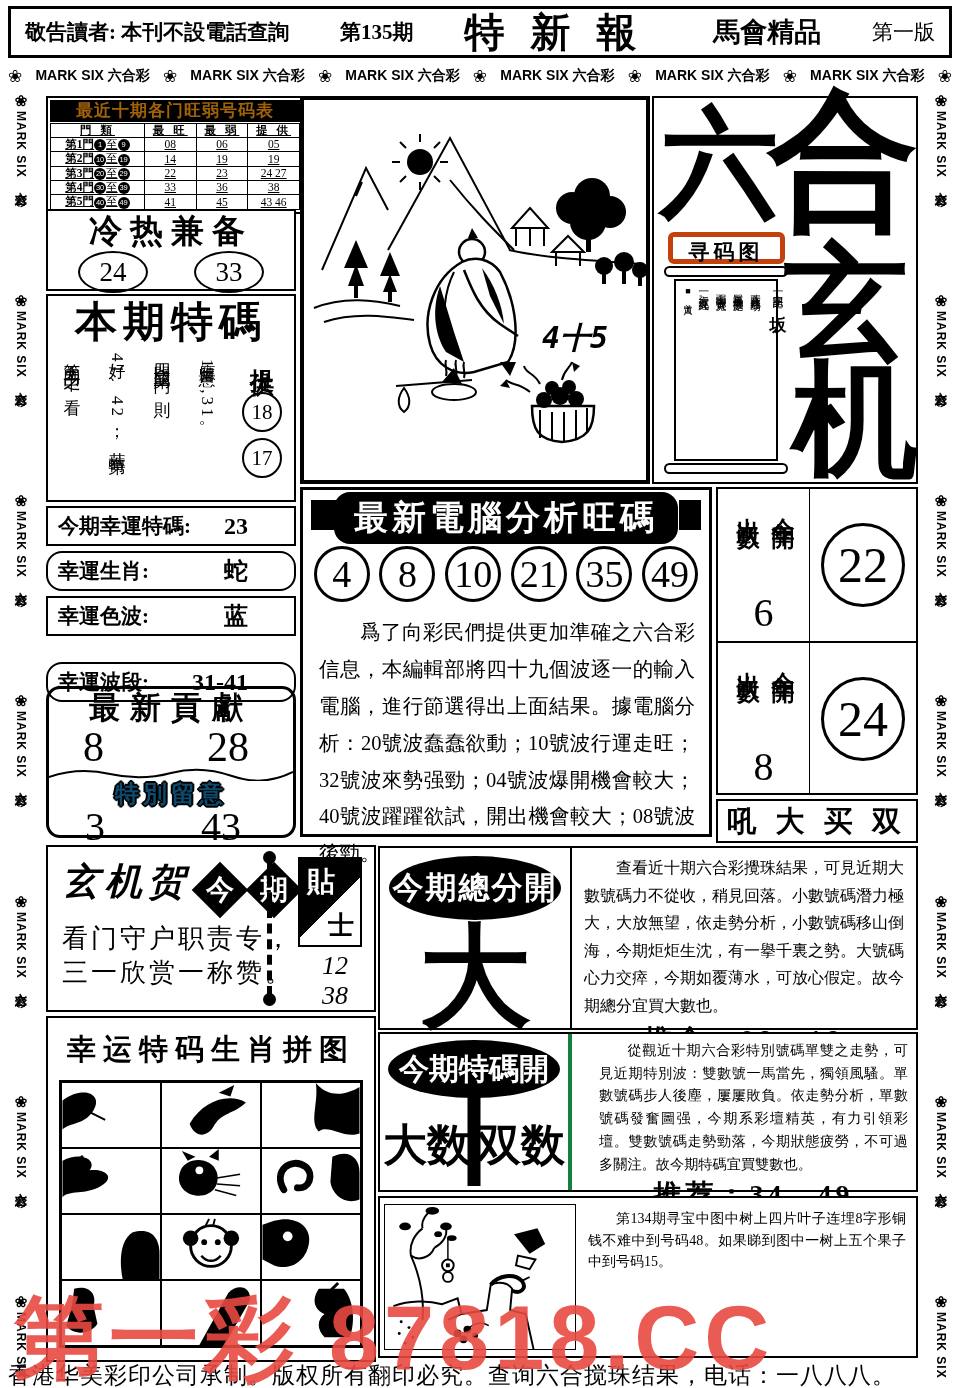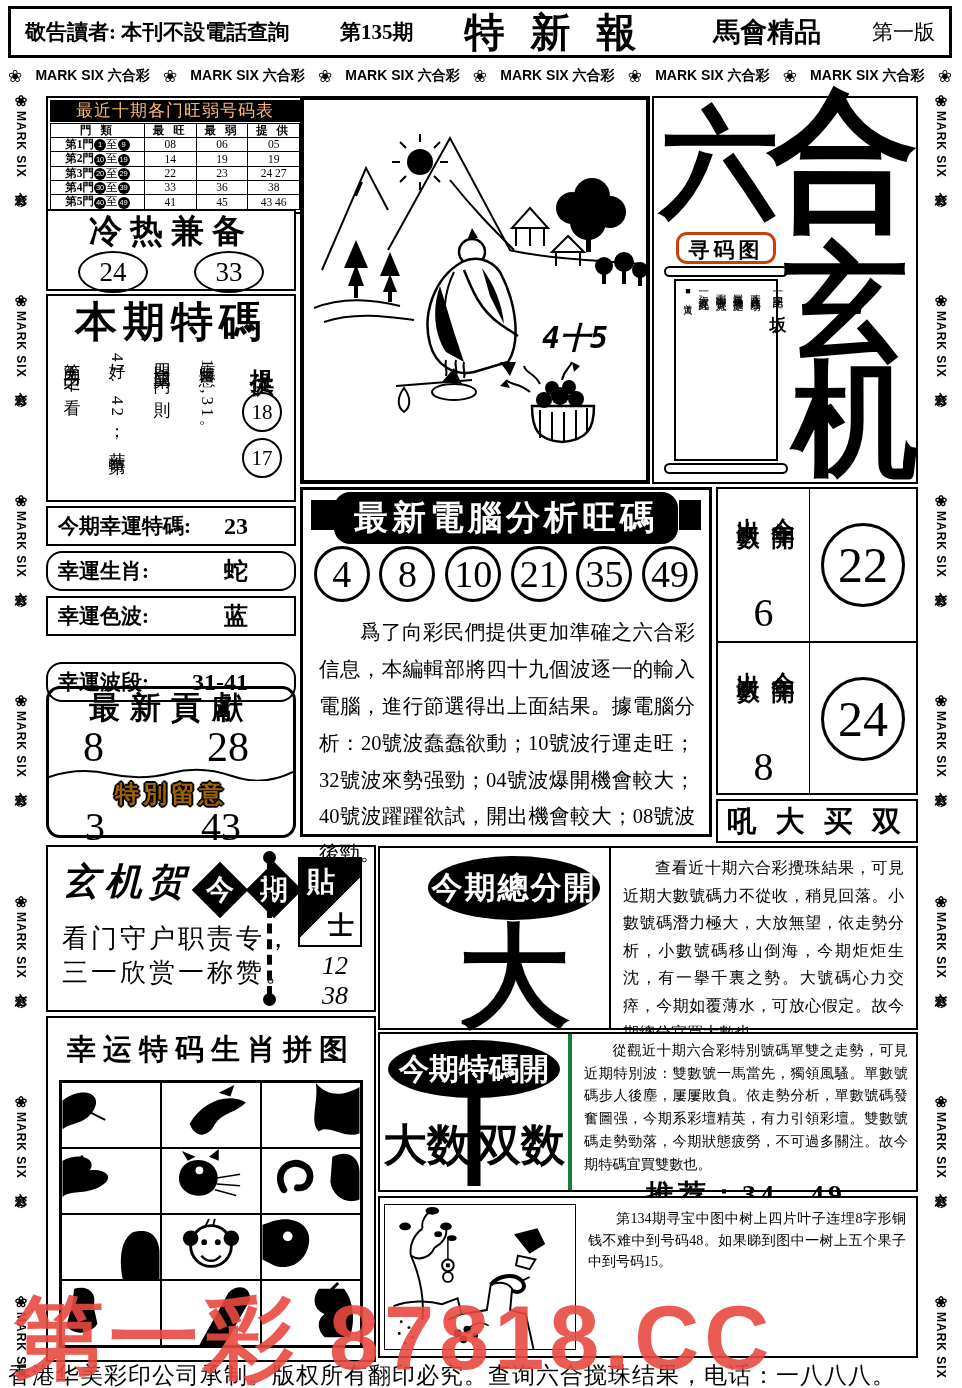--- a/index.html
+++ b/index.html
@@ -23,22 +23,22 @@
   .bunit{font-size:14px;font-weight:bold;white-space:nowrap;}
   .bflower{font-size:17px;}
   .strip{top:92px;width:42px;height:1294px;display:flex;flex-direction:column;justify-content:space-between;
          align-items:center;font-family:"Liberation Sans",sans-serif;}
   #stripL{left:0;} #stripR{left:920px;}
   .vunit{writing-mode:vertical-rl;font-size:12px;font-weight:bold;letter-spacing:1px;text-align:center;}
   .vflower{font-size:15px;}
 
   
   #tbox{left:46px;top:96px;width:250px;height:110px;border:2px solid #000;padding:2px;}
-  .tb-title{background:#000;color:#fdba74;font-size:17px;font-weight:normal;text-align:center;height:22px;line-height:22px;letter-spacing:1px;}
-  #tbox table{border-collapse:collapse;width:100%;margin-top:1px;}
+  .tb-title{background:#000;color:#a16207;font-size:17px;font-weight:bold;text-align:center;height:22px;line-height:22px;letter-spacing:1px;}
+  #tbox table{border-collapse:collapse;width:100%;margin-top:1px;text-decoration:underline;}
   #tbox th,#tbox td{border:1px solid #000;font-size:11.5px;text-align:center;padding:0;height:13px;line-height:13px;}
   #tbox th{font-weight:bold;letter-spacing:3px;}
   .door{font-weight:bold;}
   .mini{display:inline-block;width:12px;height:12px;border-radius:50%;background:#000;color:#fff;
         font-size:7.5px;line-height:12px;text-align:center;vertical-align:middle;font-family:"Liberation Sans",sans-serif;}
 
   
   #coldbox{left:46px;top:209px;width:250px;height:82px;}
   .cold-title{font-size:33px;font-weight:bold;text-align:center;letter-spacing:8px;line-height:40px;}
   .oval{display:inline-flex;align-items:center;justify-content:center;width:66px;height:38px;border:2px solid #000;
@@ -58,21 +58,21 @@
   .lrow{left:46px;width:250px;height:40px;display:flex;align-items:center;justify-content:space-between;
         padding:0 46px 0 10px;box-sizing:border-box;border:2px solid #000;background:#fff;}
   .lrow .lab{font-size:21px;font-weight:bold;}
   .lrow .val{font-size:24px;font-weight:bold;}
   .rounded{border-radius:16px;}
 
   
   #cbox{left:46px;top:686px;width:250px;height:152px;border:3px solid #000;border-radius:14px;box-sizing:border-box;}
   .c-title{font-size:31px;font-weight:bold;text-align:center;letter-spacing:10px;line-height:38px;}
   .c-nums{display:flex;justify-content:space-between;padding:0 44px 0 34px;font-size:42px;line-height:40px;}
-  .c-note{text-align:center;font-size:24px;font-weight:bold;color:#a16207;letter-spacing:4px;line-height:26px;
+  .c-note{text-align:center;font-size:24px;font-weight:bold;color:#0c4a6e;letter-spacing:4px;line-height:26px;
           text-shadow:-2px 0 #000,2px 0 #000,0 -2px #000,0 2px #000,-1px -1px #000,1px 1px #000,-1px 1px #000,1px -1px #000;}
   .c-nums2{display:flex;justify-content:space-between;padding:0 52px 0 36px;font-size:40px;line-height:40px;}
 
   
   #mbox{left:46px;top:845px;width:330px;height:167px;}
   .m-prefix{font-size:37px;font-weight:bold;font-style:italic;letter-spacing:6px;}
   .diam{display:inline-flex;width:40px;height:40px;background:#000;transform:rotate(45deg);align-items:center;
         justify-content:center;margin:0 5px;vertical-align:middle;}
   .diam span{transform:rotate(-45deg);color:#fff;font-size:28px;font-weight:bold;}
   .m-line{font-size:26px;letter-spacing:3px;line-height:34px;margin-left:14px;}
@@ -95,21 +95,21 @@
 
   
   #plate{left:300px;top:96px;width:350px;height:388px;border:4px solid #000;box-sizing:border-box;}
   .plate-note{position:absolute;left:238px;top:218px;font-size:30px;font-family:"DejaVu Sans Mono",monospace;
               font-style:italic;font-weight:bold;}
 
   
   #mast{left:652px;top:96px;width:266px;height:388px;border:2px solid #000;box-sizing:border-box;}
   .mch{position:absolute;font-weight:bold;line-height:1;font-family:"DejaVu Serif",serif;}
   #scroll{position:absolute;left:10px;bottom:6px;width:124px;}
-  .sc-title{width:100px;height:32px;margin:0 auto;border:3px solid #c2410c;border-radius:11px;font-size:21px;
+  .sc-title{width:117px;height:32px;margin:0 auto;border:5px solid #c2410c;border-radius:6px;font-size:21px;
             font-weight:bold;text-align:center;line-height:30px;letter-spacing:4px;box-sizing:border-box;}
   .roller{width:124px;height:11px;border:2px solid #000;border-radius:7px;box-sizing:border-box;margin:2px auto;}
   .sc-body{width:104px;height:182px;border:2px solid #000;margin:0 auto;box-sizing:border-box;padding:5px 3px;}
   .sc-cols{writing-mode:vertical-rl;height:100%;font-size:10.5px;line-height:1.45;letter-spacing:1px;}
   .sc-cols>div{margin-left:2px;}
   .sc-big{font-size:17px;font-weight:bold;}
   .sc-sign{font-size:9px;}
 
   
   #comp{left:300px;top:487px;width:412px;height:350px;border:3px solid #000;box-sizing:border-box;}
@@ -133,38 +133,38 @@
   .a-count{font-size:40px;line-height:44px;}
   .a-right{flex:1;display:flex;align-items:center;justify-content:center;}
   .a-circ{width:84px;height:84px;border:3px solid #000;border-radius:50%;display:flex;align-items:center;
           justify-content:center;font-size:50px;box-sizing:border-box;}
 
   
   #slogan{left:716px;top:799px;width:202px;height:44px;font-size:29px;font-weight:bold;letter-spacing:6px;
           text-align:center;line-height:40px;}
 
   
-  #total{left:378px;top:846px;width:540px;height:184px;display:flex;padding-left:39px;}
+  #total{left:378px;top:846px;width:540px;height:184px;display:flex;}
   .t-left{width:192px;border-right:2px solid #000;box-sizing:border-box;text-align:center;}
   .badge{width:172px;height:64px;background:#000;color:#fff;border-radius:50%;display:flex;align-items:center;
          justify-content:center;font-size:31px;font-weight:bold;letter-spacing:2px;margin:8px auto 0;}
   .t-big{font-size:112px;line-height:1;font-weight:bold;font-family:"DejaVu Serif",serif;}
   .t-right{flex:1;padding:6px 12px 0 12px;box-sizing:border-box;}
   .t-para{font-size:16px;line-height:1.72;text-align:justify;text-indent:2em;}
   .t-rec{font-size:28px;font-weight:bold;text-align:center;letter-spacing:4px;margin-top:2px;}
 
   
   #oddev{left:378px;top:1032px;width:540px;height:160px;display:flex;}
   .o-left{width:192px;border-right:4px solid #15803d;box-sizing:border-box;position:relative;text-align:center;}
   .badge2{width:172px;height:58px;background:#000;color:#fff;border-radius:50%;display:flex;align-items:center;
           justify-content:center;font-size:30px;font-weight:bold;margin:6px auto 0;position:relative;z-index:2;}
   .o-bar{position:absolute;left:50%;transform:translateX(-50%);top:60px;bottom:4px;width:13px;background:#000;}
   .o-words{display:flex;justify-content:space-around;margin-top:18px;font-size:44px;font-weight:bold;
            font-family:"DejaVu Serif",serif;}
-  .o-right{flex:1;padding:5px 8px 0 12px;box-sizing:border-box;}
+  .o-right{flex:1;padding:5px 8px 0 12px;box-sizing:border-box;margin-left:15px;}
   .o-para{font-size:14.2px;line-height:1.6;text-align:justify;text-indent:2em;}
   .o-rec{font-size:28px;font-weight:bold;text-align:center;letter-spacing:4px;margin-top:1px;}
 
   
   #solver{left:378px;top:1196px;width:540px;height:162px;display:flex;}
   .s-book{width:104px;position:relative;}
   .s-label{position:absolute;left:4px;bottom:6px;width:92px;height:30px;border:2px solid #000;font-size:19px;
            font-weight:bold;text-align:center;line-height:27px;box-sizing:border-box;background:#fff;}
   .s-pic{width:192px;border:1px solid #000;margin:6px 4px;box-sizing:border-box;}
   .s-text{flex:1;padding:10px 10px 12px 8px;font-size:14px;line-height:1.55;text-align:justify;text-indent:2em;box-sizing:border-box;}

